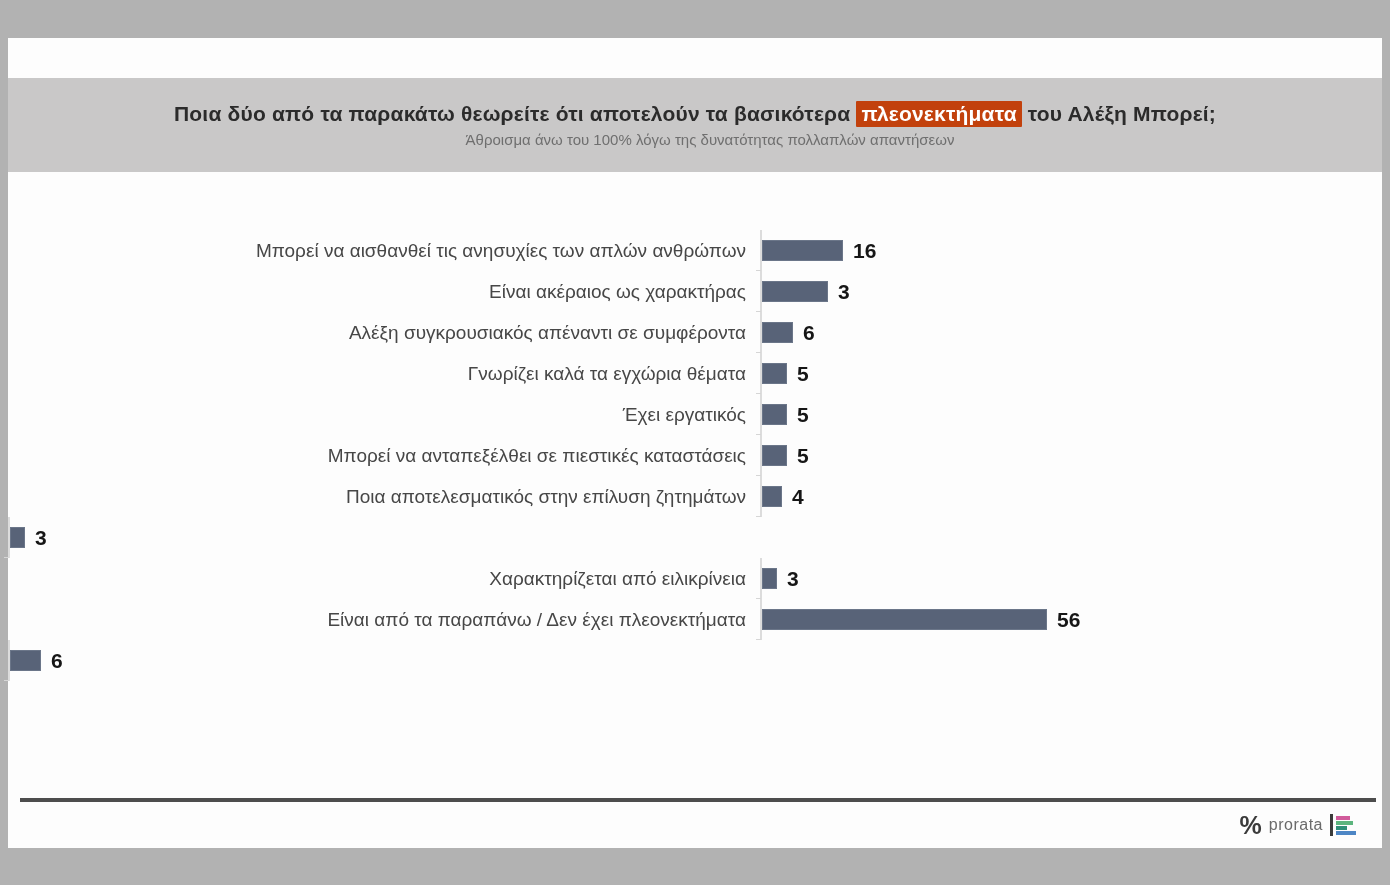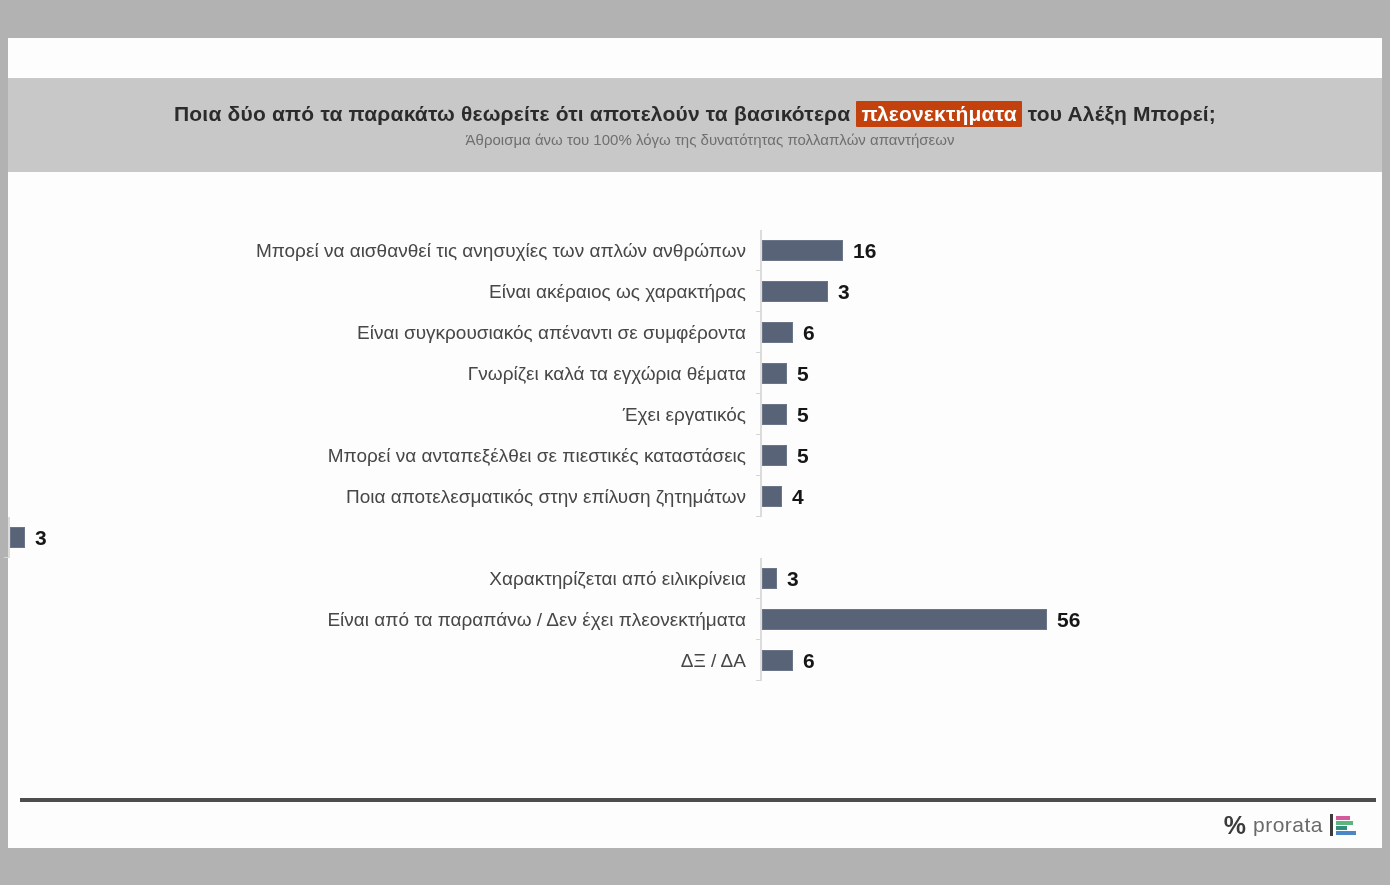--- a/index.html
+++ b/index.html
@@ -109,21 +109,21 @@
     display: flex;
     align-items: center;
     gap: 7px;
   }
   .logo .pct {
     font-size: 25px;
     font-weight: bold;
     color: #3b3b3b;
   }
   .logo .word {
-    font-size: 21px;
+    font-size: 16px;
     color: #6a6a6a;
     letter-spacing: 0.5px;
   }
   .logo .mark {
     display: flex;
     align-items: center;
     gap: 3px;
   }
   .logo .mark .vbar {
     width: 3px; height: 22px;
@@ -161,21 +161,21 @@
 
   <div class="row">
     <div class="label">Είναι ακέραιος ως χαρακτήρας</div>
     <div class="barcell">
       <div class="bar" style="width: 66px; background: rgb(88, 99, 120);"></div>
       <div class="value">3</div>
     </div>
   </div>
 
   <div class="row">
-    <div class="label">Είναι συγκρουσιακός απέναντι σε συμφέροντα</div>
+    <div class="label">Αλέξη συγκρουσιακός απέναντι σε συμφέροντα</div>
     <div class="barcell">
       <div class="bar" style="width: 31px; background: rgb(88, 99, 120);"></div>
       <div class="value">6</div>
     </div>
   </div>
 
   <div class="row">
     <div class="label">Γνωρίζει καλά τα εγχώρια θέματα</div>
     <div class="barcell">
       <div class="bar" style="width: 25px; background: rgb(88, 99, 120);"></div>
@@ -226,21 +226,20 @@
 
   <div class="row">
     <div class="label">Είναι από τα παραπάνω / Δεν έχει πλεονεκτήματα</div>
     <div class="barcell">
       <div class="bar" style="width: 285px; background: rgb(88, 99, 120);"></div>
       <div class="value">56</div>
     </div>
   </div>
 
   <div class="row">
-    <div class="label">ΔΞ / ΔΑ</div>
     <div class="barcell">
       <div class="bar" style="width: 31px; background: rgb(88, 99, 120);"></div>
       <div class="value">6</div>
     </div>
   </div>
 </div>
 
   <div class="footer-line"></div>
 
   <div class="footer">

